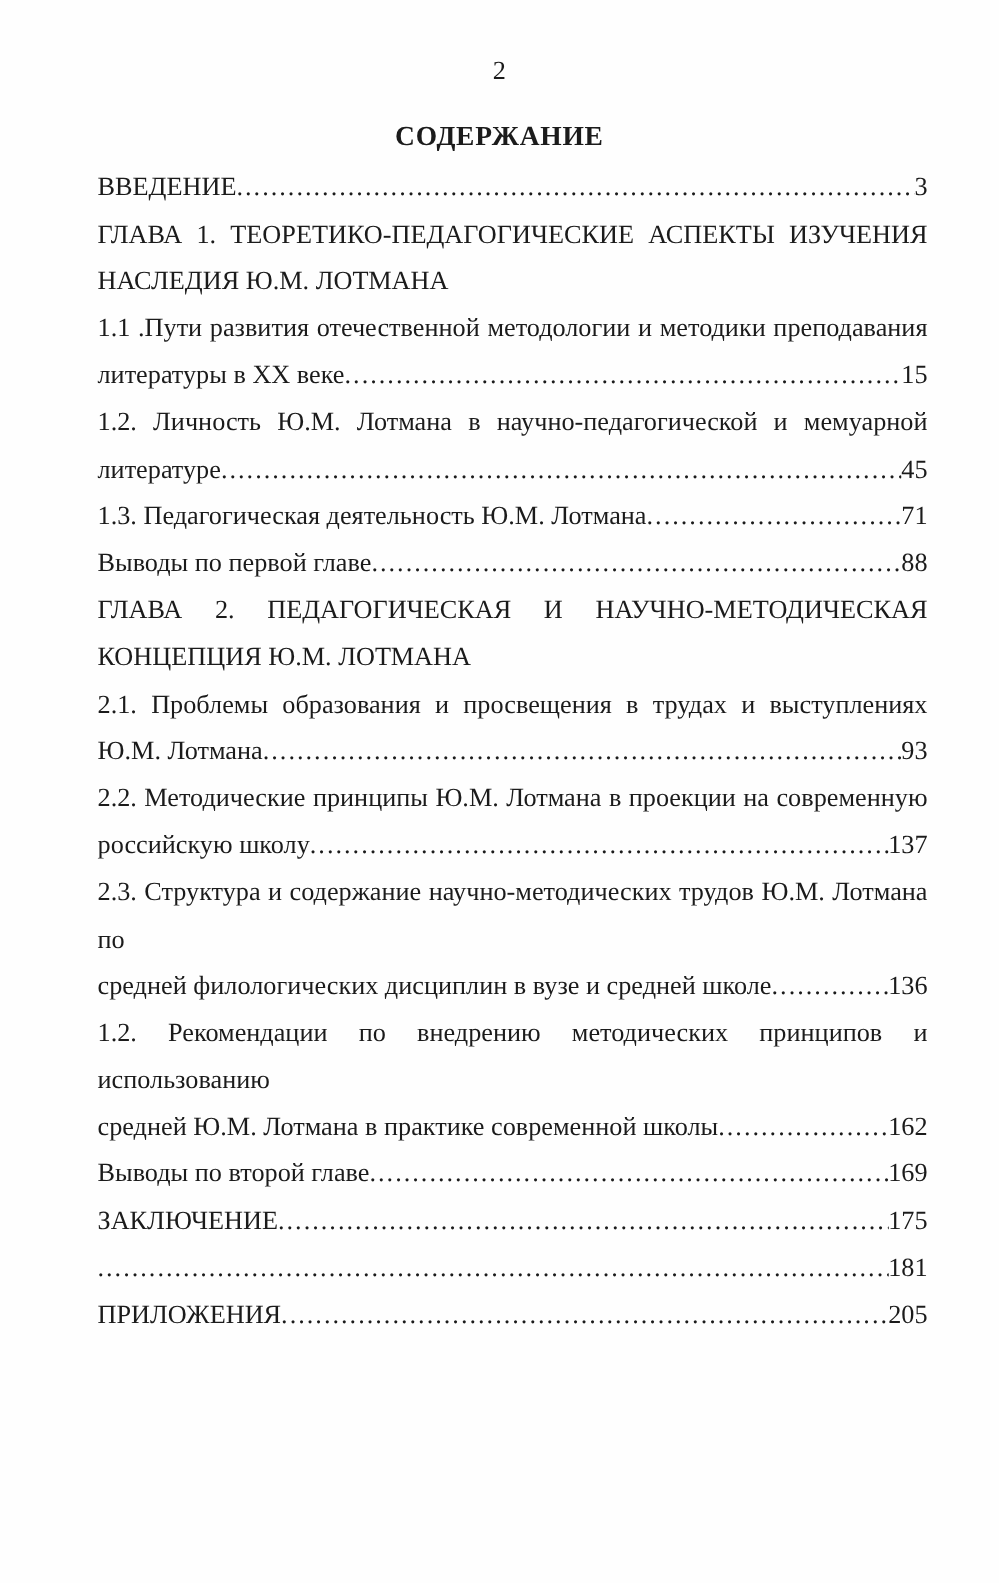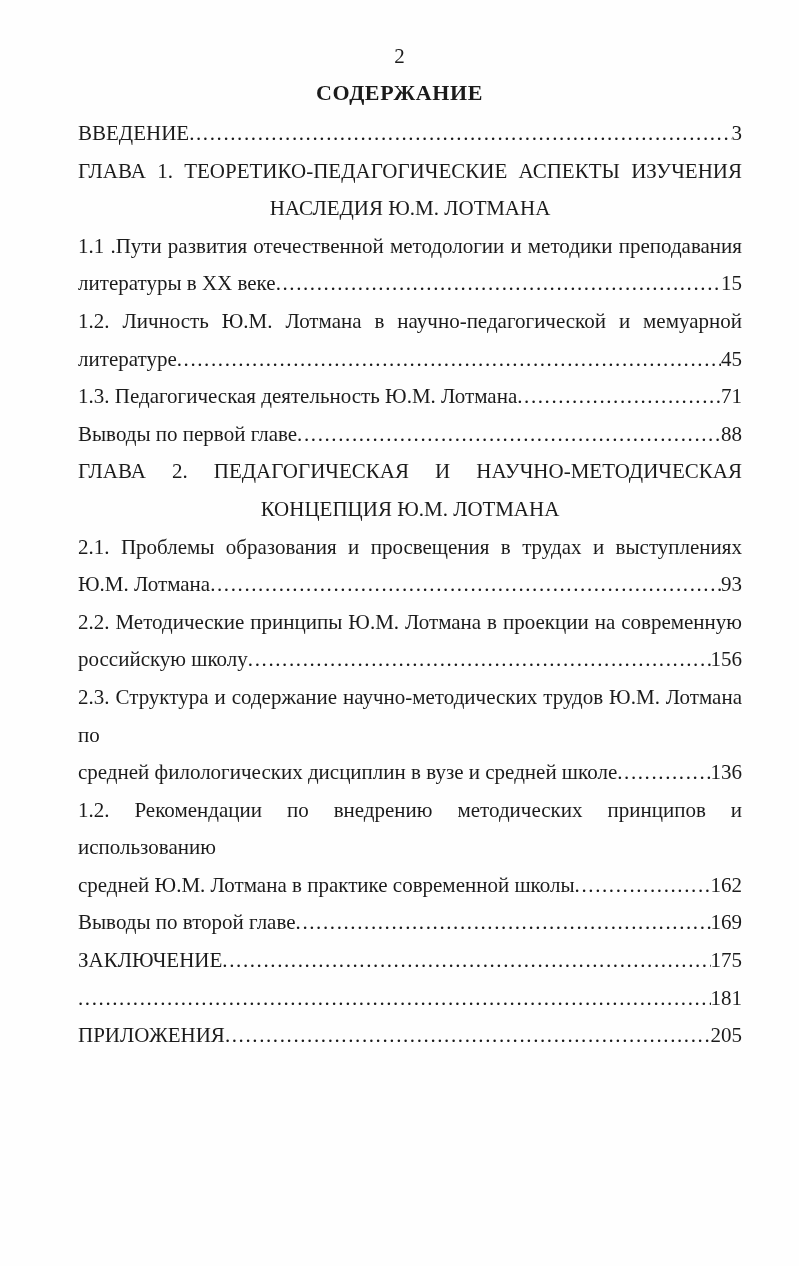--- a/index.html
+++ b/index.html
@@ -21,38 +21,37 @@
     background: #fefefe;
     position: relative;
   }
   .page-num {
     padding-top: 44px;
     text-align: center;
     font-size: 21px;
     line-height: 24px;
   }
   .doc-title {
-    margin-top: 12px;
+    margin-top: 28px;
     text-align: center;
     font-weight: bold;
     font-size: 22px;
     letter-spacing: 0.6px;
     line-height: 26px;
   }
   .toc {
     margin: 9px 57px 0 78px; 
   }
   .toc-entry { }
   .line {
     display: flex;
     align-items: baseline;
     font-size: 21px;
     line-height: 37.6px;
     white-space: nowrap;
-    justify-content: center;
   }
   .line .text {
     flex: 0 0 auto;
     white-space: normal;
   }
   .line .leader {
     flex: 1 1 auto;
     overflow: hidden;
     white-space: nowrap;
     min-width: 8px;
@@ -159,21 +158,21 @@
       </div>
       <div class="toc-entry">
         <div class="line justify">
     <span class="text">2.2. Методические принципы Ю.М. Лотмана в проекции на современную</span>
     
     
   </div>
         <div class="line">
     <span class="text">российскую школу</span>
     <span class="leader"></span>
-    <span class="pg">156</span>
+    <span class="pg">137</span>
   </div>
       </div>
       <div class="toc-entry">
         <div class="line justify">
     <span class="text">2.3. Структура и содержание научно-методических трудов Ю.М. Лотмана по</span>
     
     
   </div>
         <div class="line">
     <span class="text">средней филологических дисциплин в вузе и средней школе</span>

